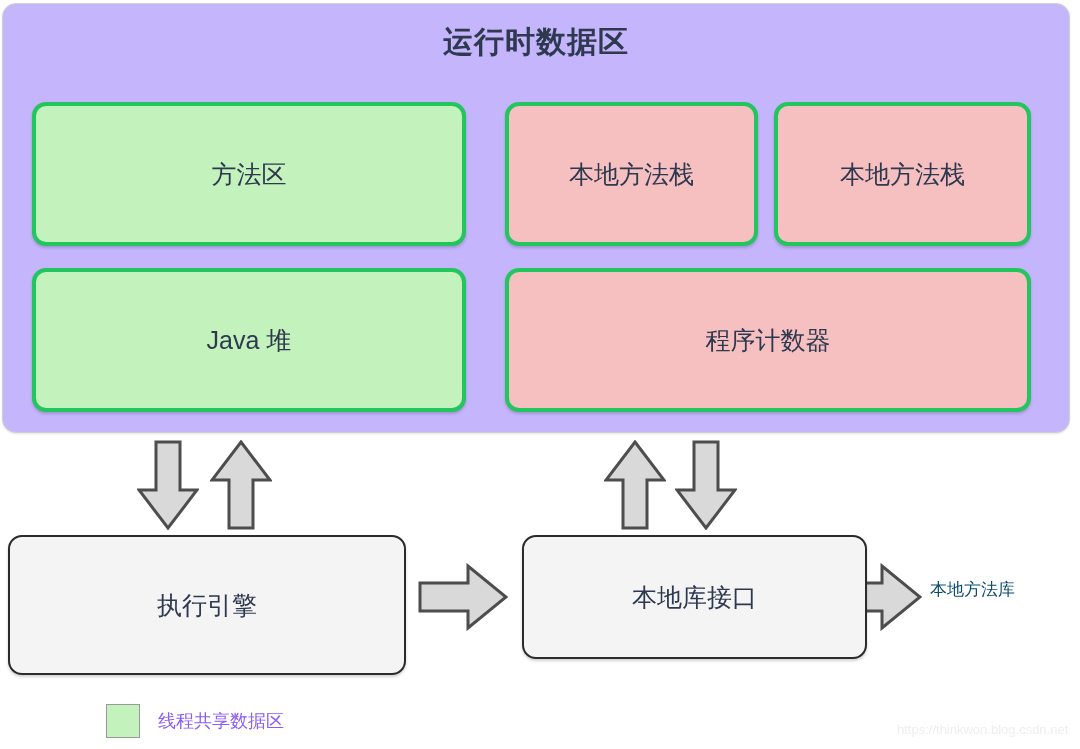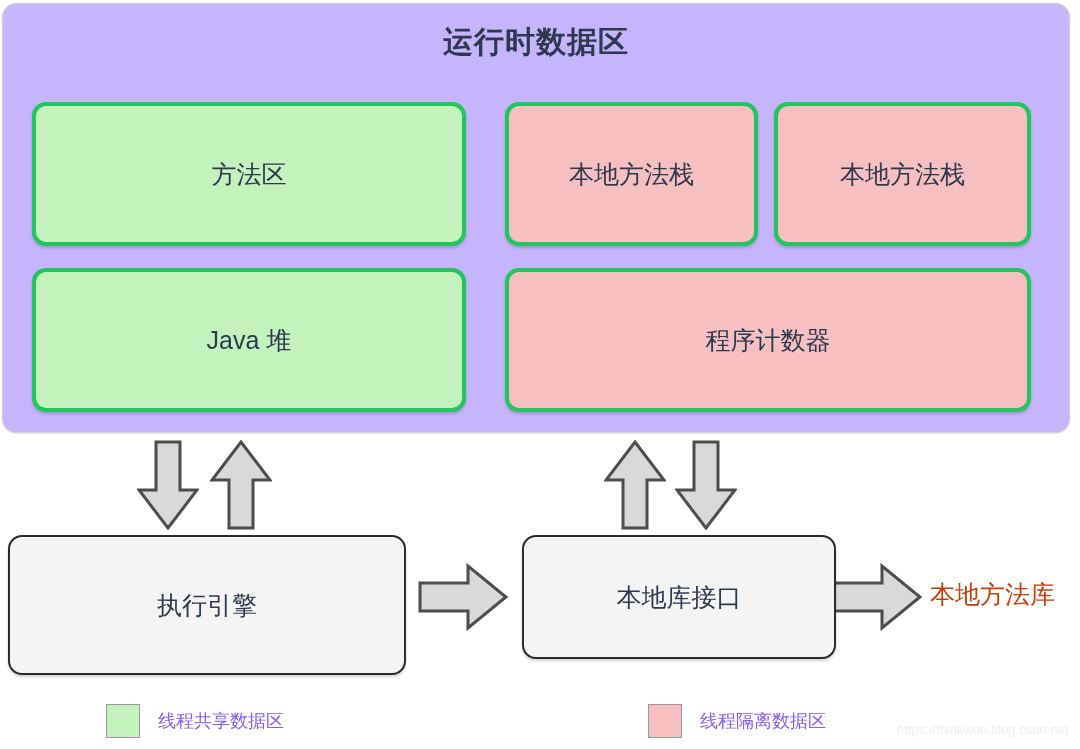--- a/index.html
+++ b/index.html
@@ -59,27 +59,27 @@
     background:#f4f4f4;
     border:2px solid #2b2b2b;
     border-radius:14px;
     box-sizing:border-box;
     display:flex;align-items:center;justify-content:center;
     font-size:25px;
     color:#2e3950;
     box-shadow:0 2px 3px rgba(0,0,0,0.18);
   }
   .box-engine{left:8px;  top:535px; width:398px; height:140px;}
-  .box-native{left:522px;top:535px; width:314px; height:124px;}
+  .box-native{left:522px;top:535px; width:345px; height:124px;}
 
   .native-lib-label{
     position:absolute;
     left:930px;top:578px;
-    font-size:25px;
-    color:#c2410c;
+    font-size:17px;
+    color:#0c4a6e;
     white-space:nowrap;
   }
 
   
   .arrow{position:absolute;}
   .arrow svg{display:block;}
 
   .arr-down-left {left:137px;top:440px;}
   .arr-up-left   {left:210px;top:440px;}
   .arr-up-right  {left:604px;top:440px;}
@@ -175,20 +175,16 @@
 
   <div class="gbox box-native">本地库接口</div>
 
   <div class="native-lib-label">本地方法库</div>
 
   <div class="legend-item legend-left">
     <div class="swatch green"></div>
     <div class="legend-label">线程共享数据区</div>
   </div>
 
-  <div class="legend-item legend-right">
-    <div class="swatch pink"></div>
-    <div class="legend-label">线程隔离数据区</div>
-  </div>
 
   <div class="watermark">https://thinkwon.blog.csdn.net</div>
 
 </div>
 
 </body></html>

